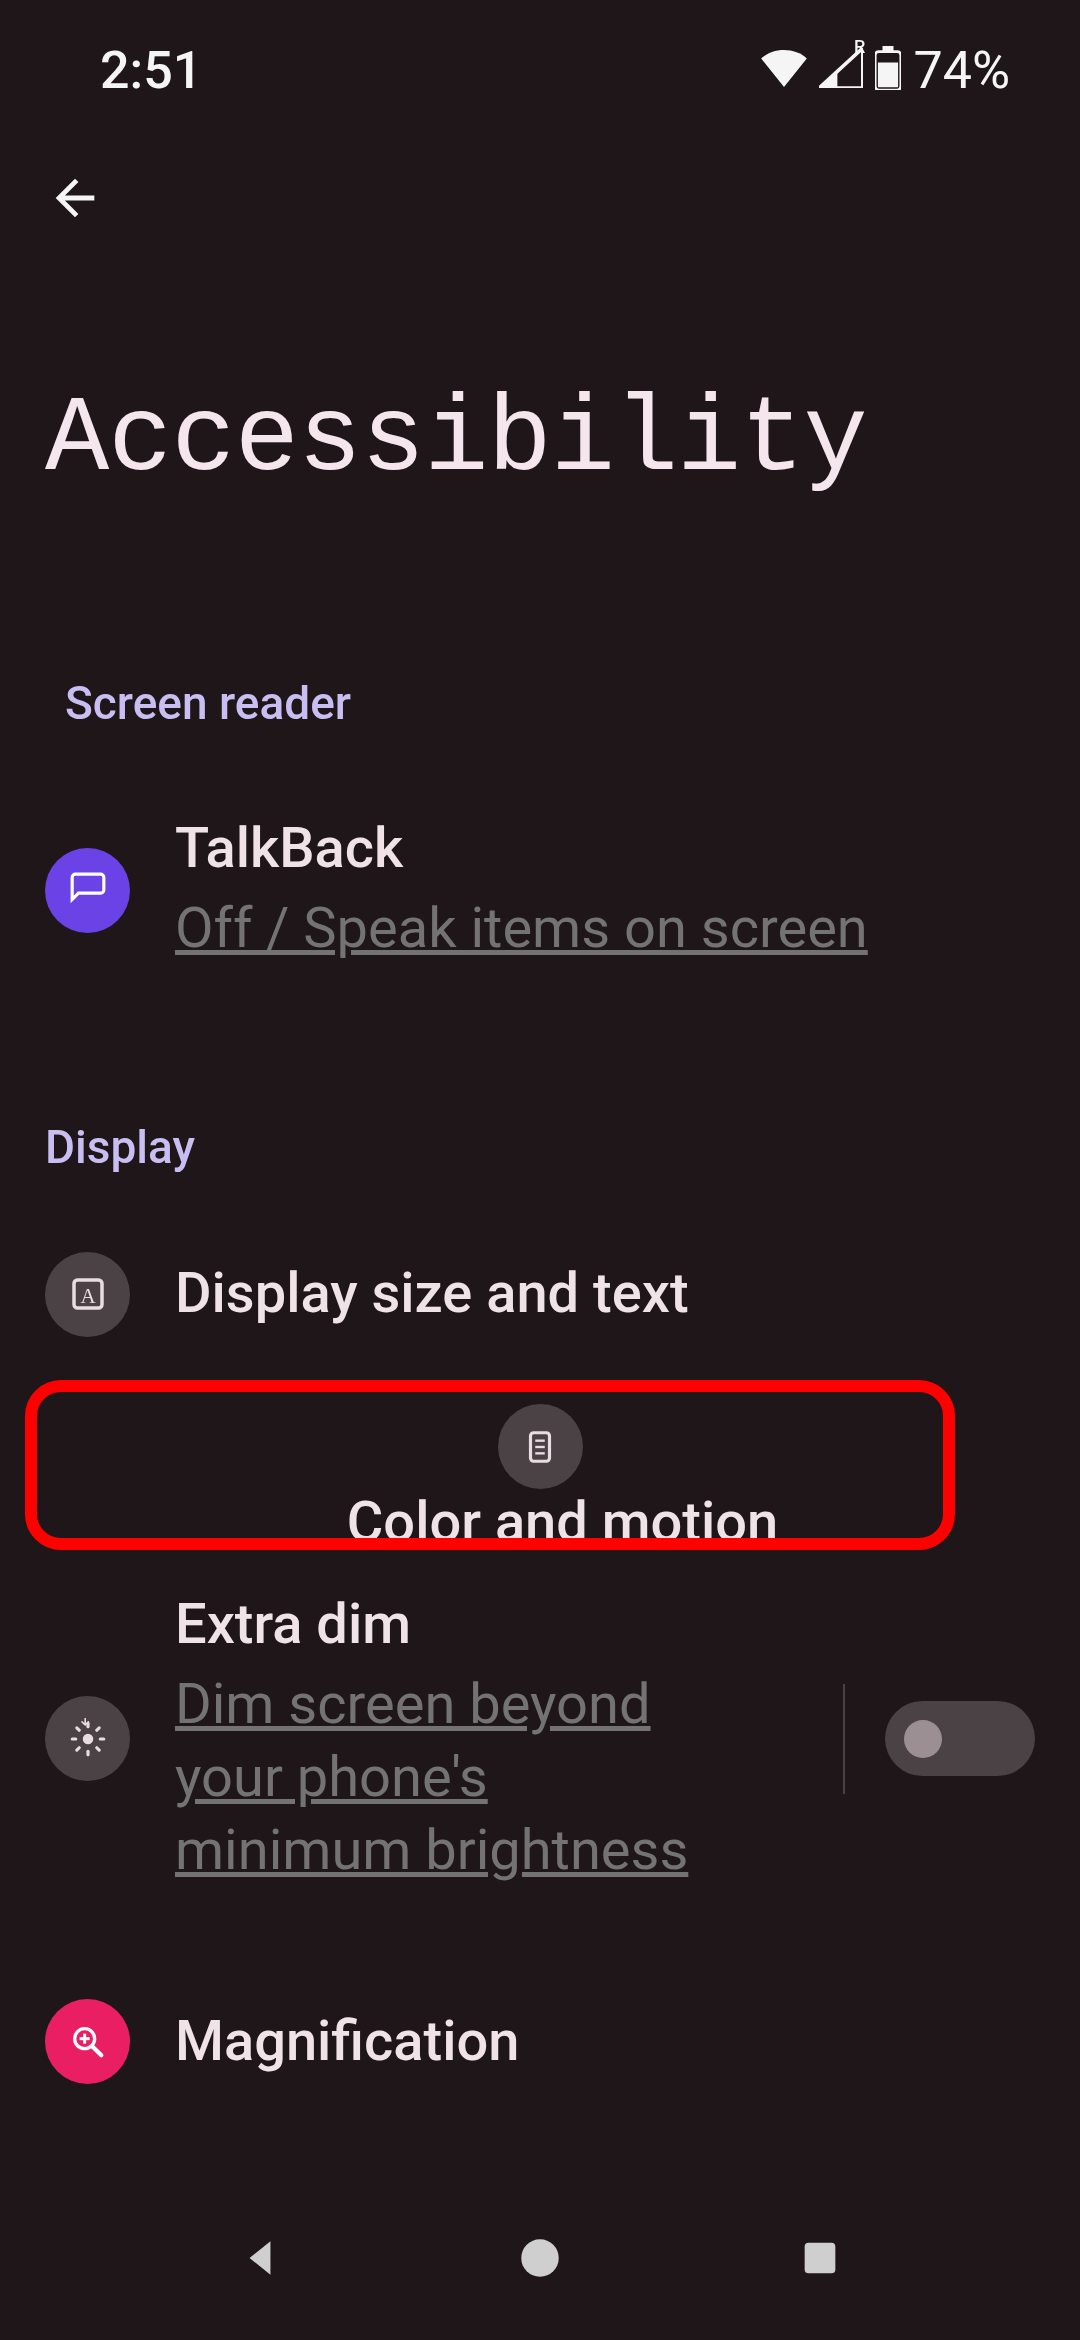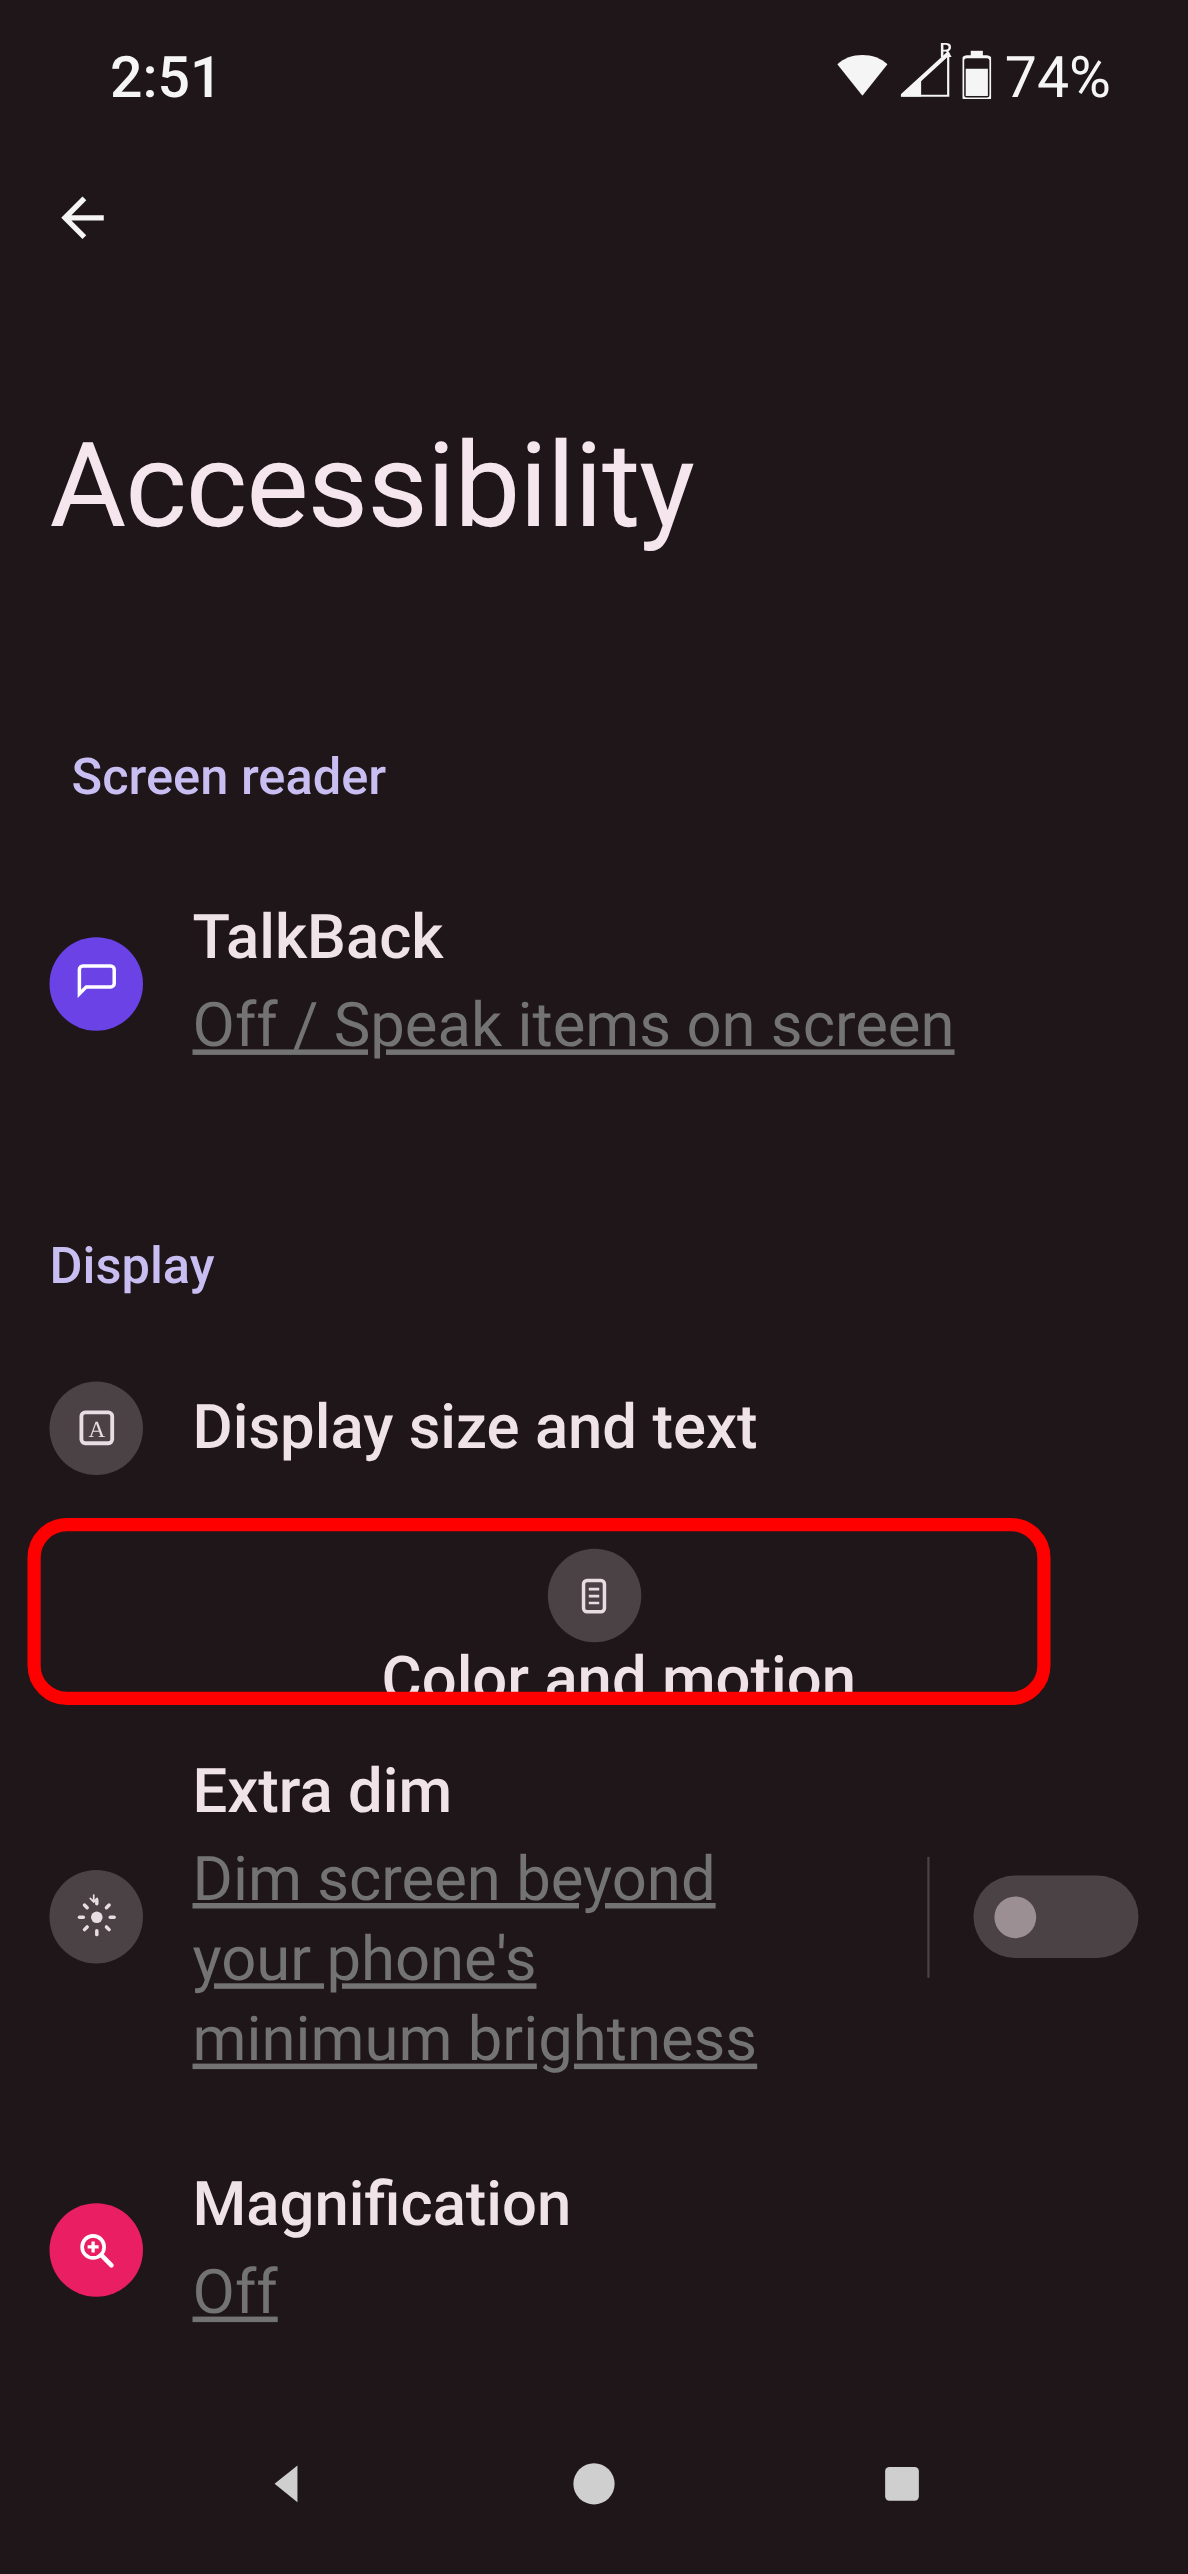--- a/index.html
+++ b/index.html
@@ -51,20 +51,21 @@
       cursor: pointer;
     }
     .title-row {
       padding: 140px 45px 0 45px;
     }
     .title {
       font-size: 107px;
       font-weight: 400;
       letter-spacing: -1px;
       color: #f4e6ec;
+      font-family: Liberation Mono, monospace;
     }
     .section-header {
       font-size: 46px;
       font-weight: 500;
       color: #c8bef2;
       padding: 0 45px;
     }
     .section-header.screen-reader { margin-top: 175px; margin-left: 20px; }
     .section-header.display { margin-top: 130px; }
     .list-item {
@@ -286,21 +287,20 @@
   <div class="icon-circle icon-pink">
     <svg width="40" height="40" viewBox="0 0 24 24">
         <circle cx="10" cy="10" r="6" fill="none" stroke="#ffffff" stroke-width="2"></circle>
         <line x1="10" y1="7" x2="10" y2="13" stroke="#ffffff" stroke-width="1.8"></line>
         <line x1="7" y1="10" x2="13" y2="10" stroke="#ffffff" stroke-width="1.8"></line>
         <line x1="14.5" y1="14.5" x2="20" y2="20" stroke="#ffffff" stroke-width="2.5" stroke-linecap="round"></line>
       </svg>
   </div>
   <div class="item-text">
     <div class="item-title">Magnification</div>
-    <div class="item-subtitle">Off</div>
   </div>
 </div>
 
 <div class="highlight-box"></div>
 
 <div class="nav-bar">
   <div class="nav-btn">
     <span>
       <svg width="50" height="50" viewBox="0 0 24 24">
           <path d="M17 4 L7 12 L17 20 Z" fill="#cfcfcf"></path>

